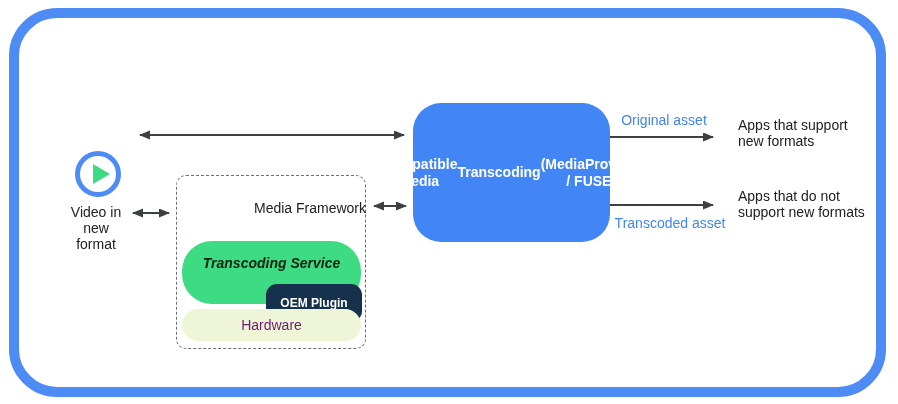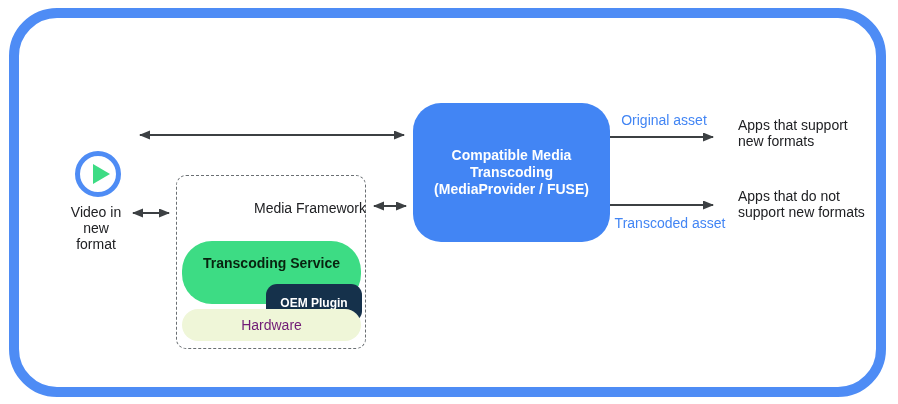--- a/index.html
+++ b/index.html
@@ -53,35 +53,36 @@
     font-size:14px;
   }
   .pill-api{
     left:182px;top:204px;width:179px;height:32px;border-radius:16px;
     background:#3ddc84;font-weight:bold;color:#08230f;
   }
   .pill-service{
     left:182px;top:241px;width:179px;height:63px;border-radius:30px;
     background:#3ddc84;font-weight:bold;color:#08230f;
     padding-bottom:20px;
+    font-style:italic;
   }
   .pill-oem{
     left:266px;top:284px;width:96px;height:38px;border-radius:11px;
     background:#15314b;color:#ffffff;font-weight:bold;font-size:12px;
   }
   .pill-hw{
     left:182px;top:309px;width:179px;height:32px;border-radius:16px;
     background:#eff6d8;color:#701a75;
   }
 
   
   .transcoder{
     position:absolute;left:413px;top:103px;width:197px;height:139px;
     background:#4285f4;border-radius:28px;
-    display:flex;flex-direction:column;align-items:center;justify-content:center;
+    display:flex;flex-direction:row;align-items:center;justify-content:center;
     color:#ffffff;font-weight:bold;font-size:14px;line-height:17px;
     text-align:center;
   }
 
   
   .asset-label{
     position:absolute;font-size:14px;color:#4285f4;text-align:center;
   }
   .asset-original{left:610px;top:112px;width:108px;}
   .asset-transcoded{left:608px;top:215px;width:124px;}

